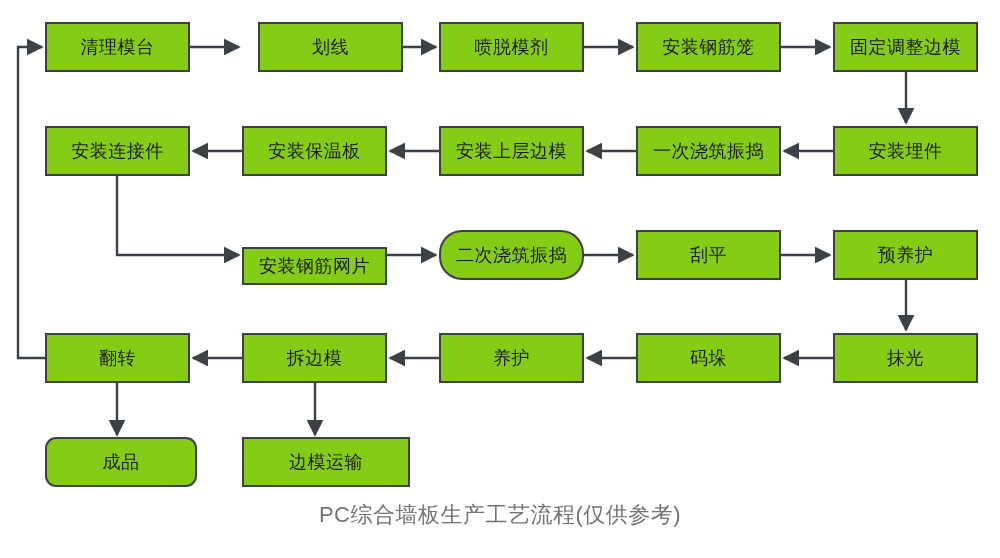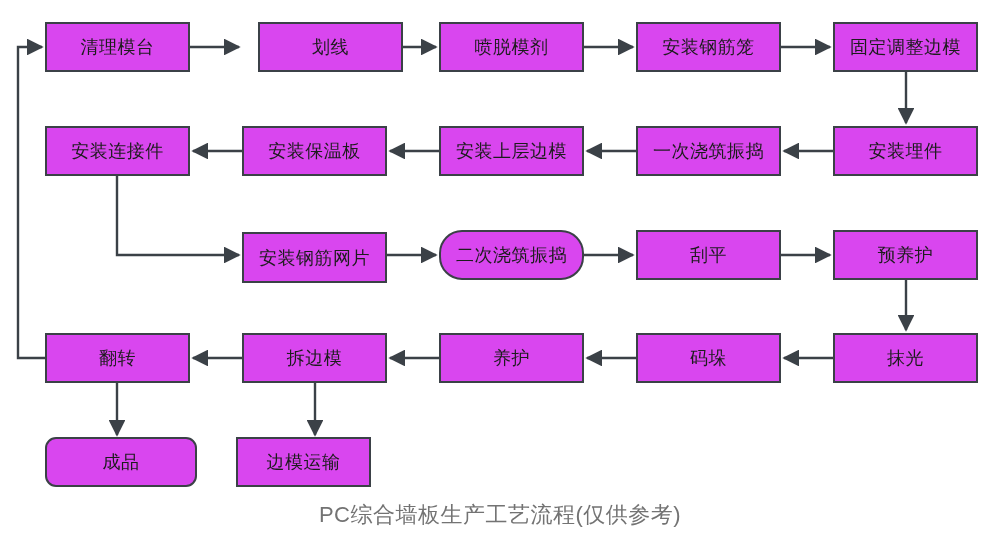--- a/index.html
+++ b/index.html
@@ -20,21 +20,21 @@
     position: absolute;
     left: 0;
     top: 0;
     width: 1000px;
     height: 558px;
   }
   .node-box {
     position: absolute;
     box-sizing: border-box;
     border: 2px solid #3b4147;
-    background: #d946ef;
+    background: #84cc16;
     display: flex;
     align-items: center;
     justify-content: center;
     color: #1c1c1c;
     font-size: 18px;
     letter-spacing: 0.5px;
     line-height: 1;
     white-space: nowrap;
   }
   .caption {
@@ -98,29 +98,29 @@
   <div class="node-box" style="left:439px; top:22px;  width:145px; height:50px;">喷脱模剂</div>
   <div class="node-box" style="left:636px; top:22px;  width:145px; height:50px;">安装钢筋笼</div>
   <div class="node-box" style="left:833px; top:22px;  width:145px; height:50px;">固定调整边模</div>
 
   <div class="node-box" style="left:45px;  top:126px; width:145px; height:50px;">安装连接件</div>
   <div class="node-box" style="left:242px; top:126px; width:145px; height:50px;">安装保温板</div>
   <div class="node-box" style="left:636px; top:126px; width:145px; height:50px;">一次浇筑振捣</div>
   <div class="node-box" style="left:439px; top:126px; width:145px; height:50px;">安装上层边模</div>
   <div class="node-box" style="left:833px; top:126px; width:145px; height:50px;">安装埋件</div>
 
-  <div class="node-box" style="left:242px; top:232px; width:145px; height:51px;">安装钢筋网片</div>
+  <div class="node-box" style="left:242px; top:247px; width:145px; height:38px;">安装钢筋网片</div>
   <div class="node-box" style="left:439px; top:230px; width:145px; height:50px;border-radius:23px;">二次浇筑振捣</div>
   <div class="node-box" style="left:636px; top:230px; width:145px; height:50px;">刮平</div>
   <div class="node-box" style="left:833px; top:230px; width:145px; height:50px;">预养护</div>
 
   <div class="node-box" style="left:45px;  top:333px; width:145px; height:50px;">翻转</div>
   <div class="node-box" style="left:242px; top:333px; width:145px; height:50px;">拆边模</div>
   <div class="node-box" style="left:439px; top:333px; width:145px; height:50px;">养护</div>
   <div class="node-box" style="left:636px; top:333px; width:145px; height:50px;">码垛</div>
   <div class="node-box" style="left:833px; top:333px; width:145px; height:50px;">抹光</div>
 
   <div class="node-box" style="left:45px;  top:437px; width:152px; height:50px;border-radius:11px;">成品</div>
-  <div class="node-box" style="left:236px; top:437px; width:135px; height:50px;">边模运输</div>
+  <div class="node-box" style="left:242px; top:437px; width:168px; height:50px;">边模运输</div>
 
   <div class="caption">PC综合墙板生产工艺流程(仅供参考)</div>
 
 </div>
 
 </body></html>

